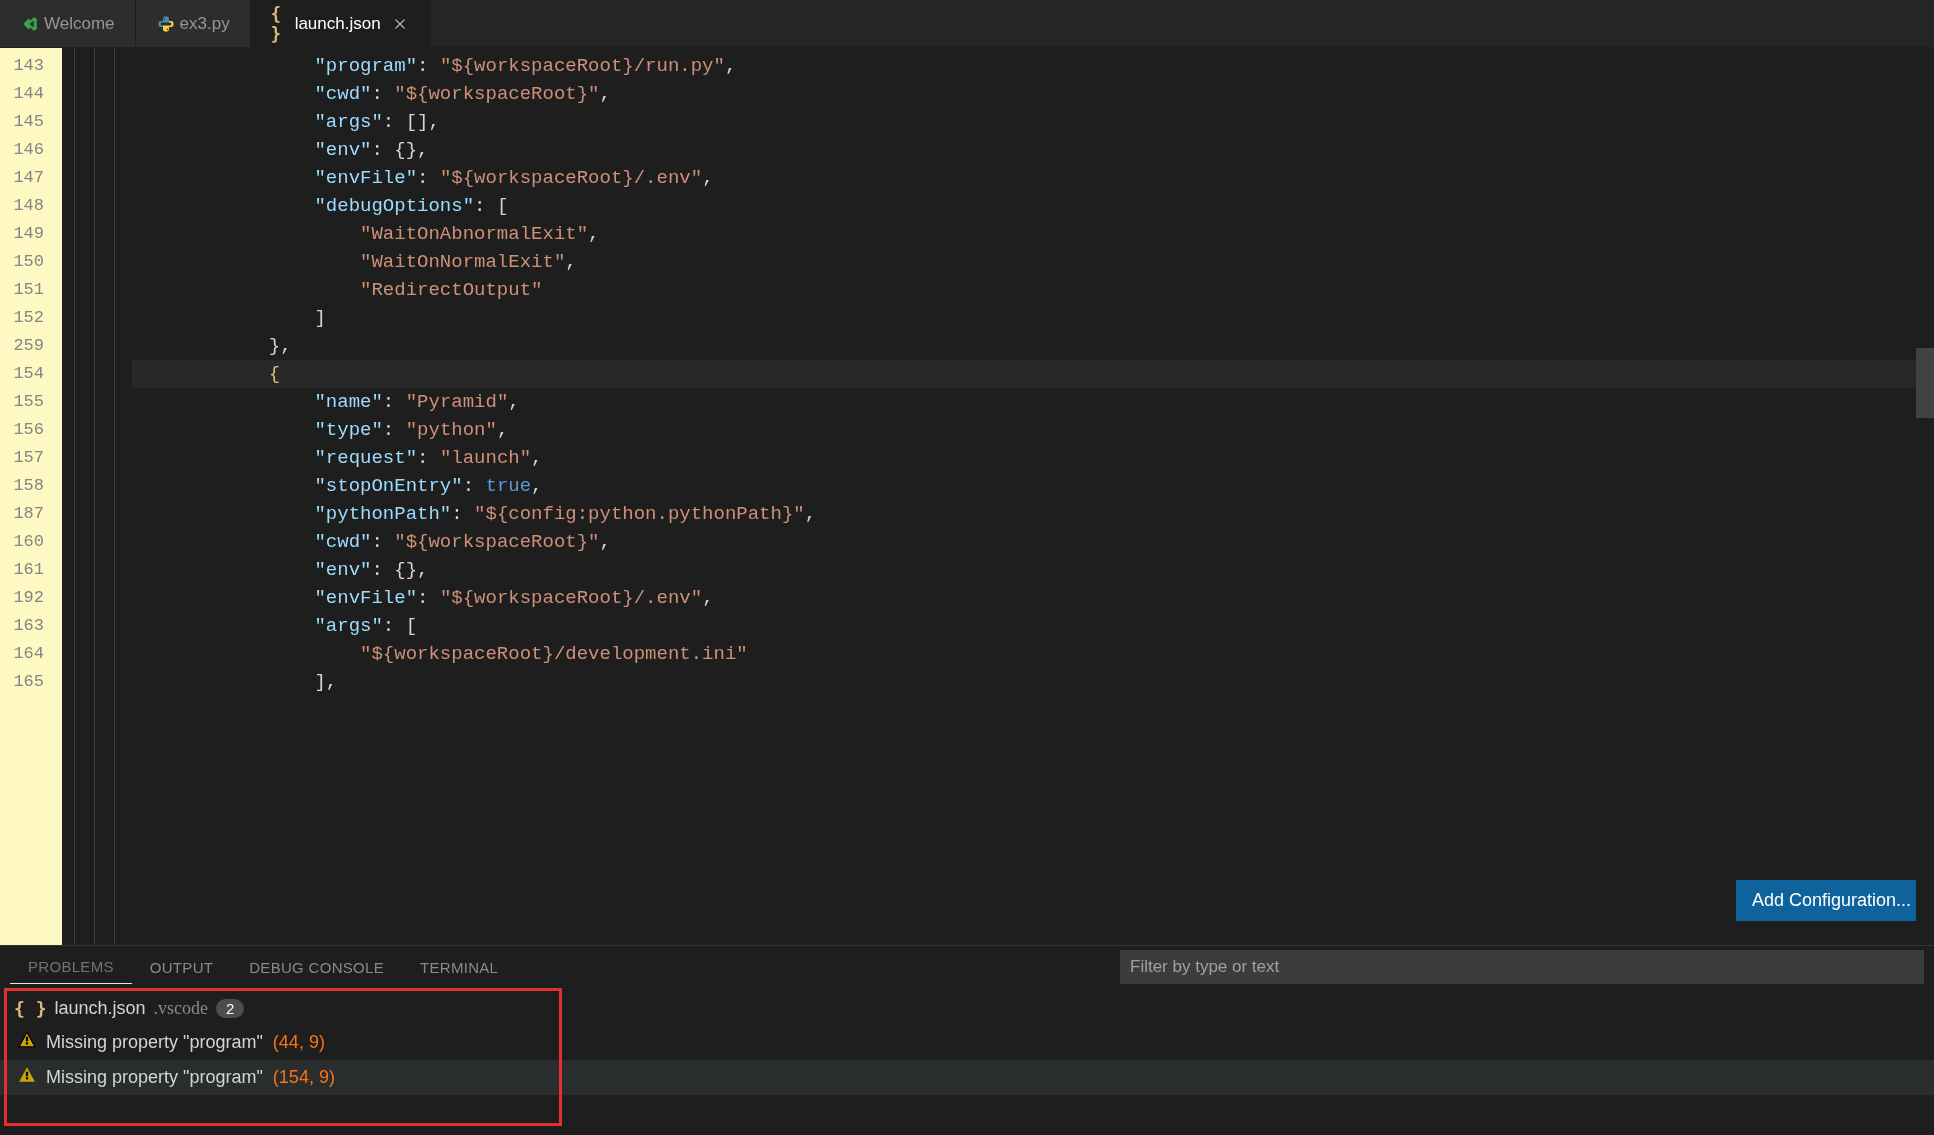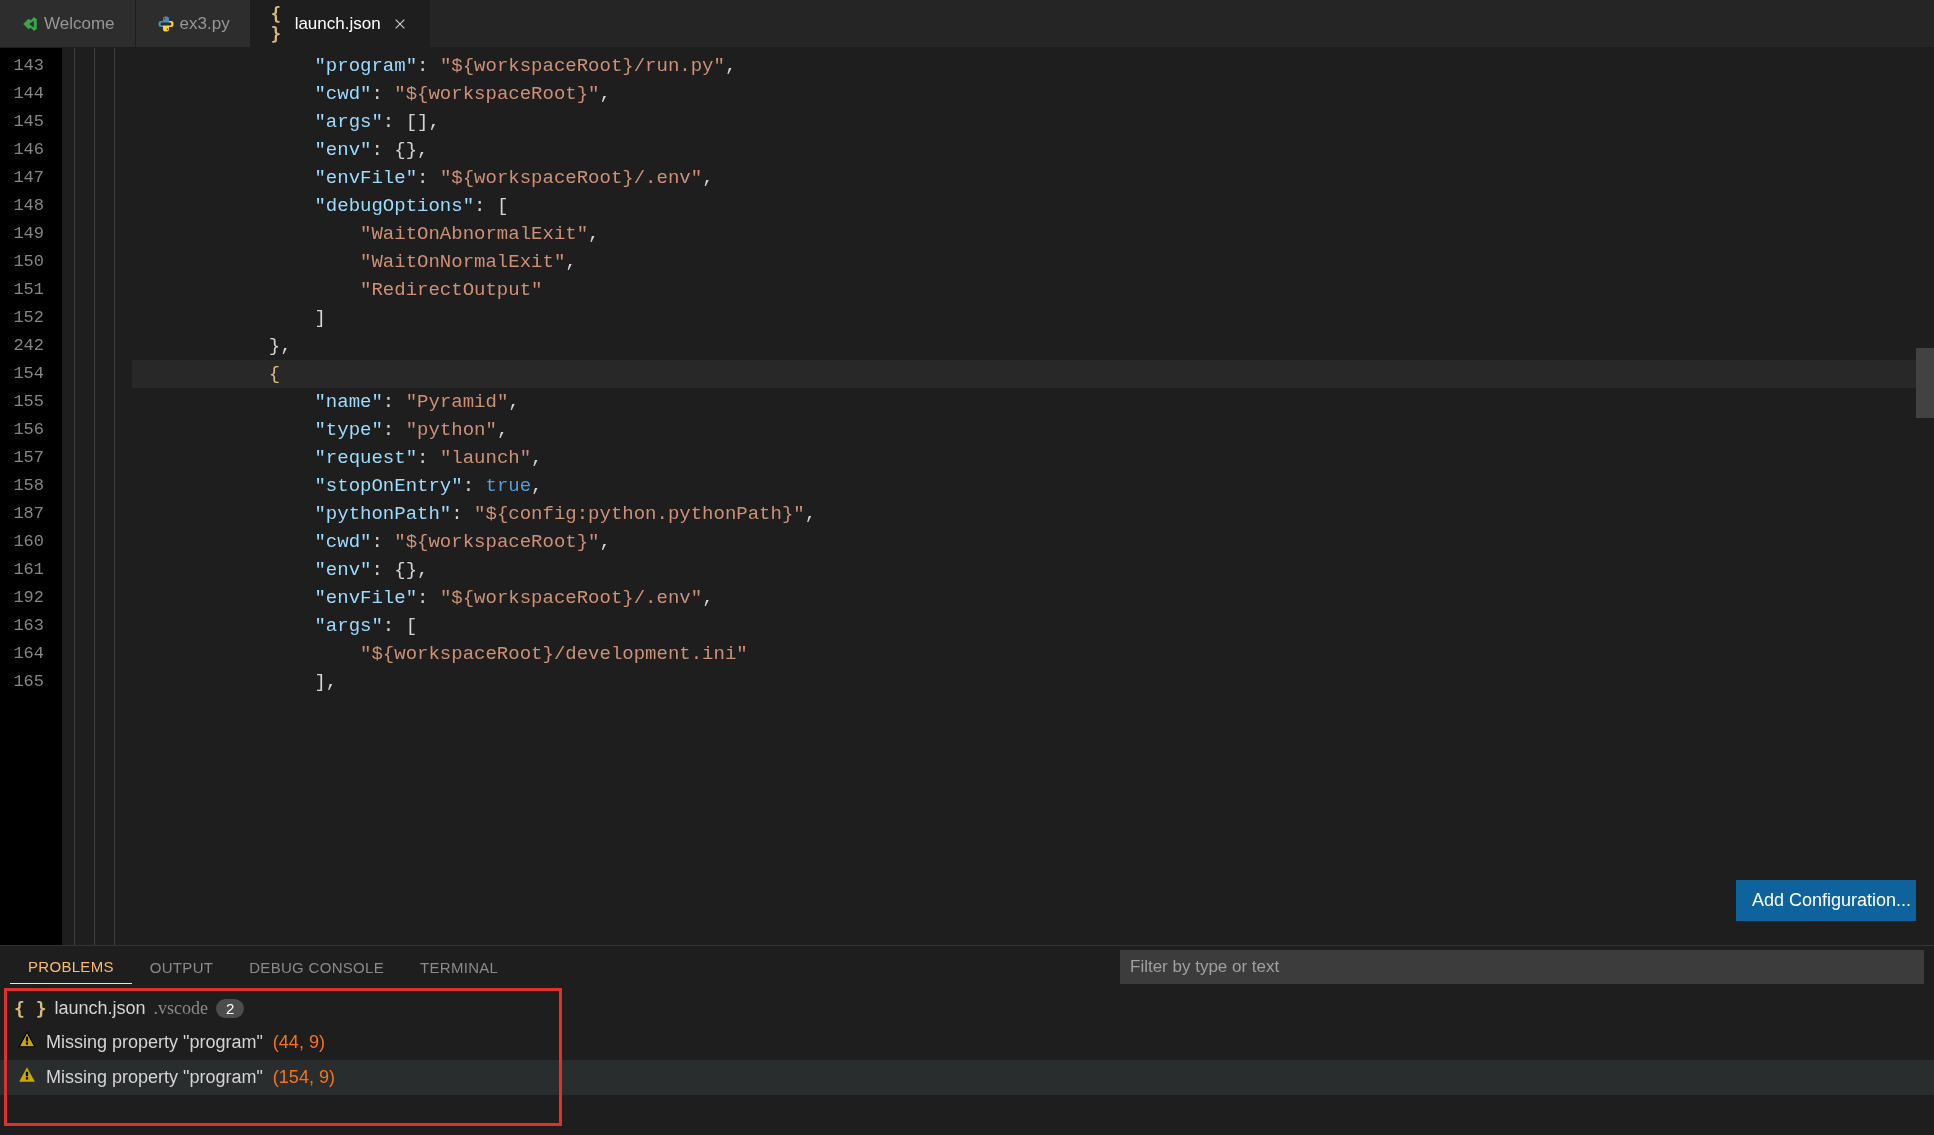--- a/index.html
+++ b/index.html
@@ -53,21 +53,21 @@
 .editor {
   flex: 1;
   display: flex;
   position: relative;
   overflow: hidden;
   font-family: "Consolas", "Courier New", monospace;
   font-size: 19px;
 }
 .gutter {
   width: 62px;
-  background: #000000;
+  background: #fef9c3;
   color: #858585;
   text-align: right;
   padding-right: 18px;
   user-select: none;
   line-height: 28px;
   padding-top: 4px;
   font-size: 17px;
 }
 .fold-gutter {
   width: 60px;
@@ -124,21 +124,21 @@
 }
 .panel-tab {
   padding: 8px 18px;
   font-size: 15px;
   color: #8a8a8a;
   cursor: pointer;
   text-transform: uppercase;
   letter-spacing: 0.3px;
 }
 .panel-tab.active {
-  color: #fdba74;
+  color: #737373;
   border-bottom: 1px solid #e7e7e7;
 }
 .panel-filter {
   margin-left: auto;
   margin-right: 0;
   width: 804px;
 }
 .panel-filter input {
   width: 100%;
   background: #3c3c3c;
@@ -247,21 +247,21 @@
       <div class="line">143</div>
       <div class="line">144</div>
       <div class="line">145</div>
       <div class="line">146</div>
       <div class="line">147</div>
       <div class="line">148</div>
       <div class="line">149</div>
       <div class="line">150</div>
       <div class="line">151</div>
       <div class="line">152</div>
-      <div class="line">242</div>
+      <div class="line">259</div>
       <div class="line">154</div>
       <div class="line">155</div>
       <div class="line">156</div>
       <div class="line">157</div>
       <div class="line">158</div>
       <div class="line">187</div>
       <div class="line">160</div>
       <div class="line">161</div>
       <div class="line">192</div>
       <div class="line">163</div>

